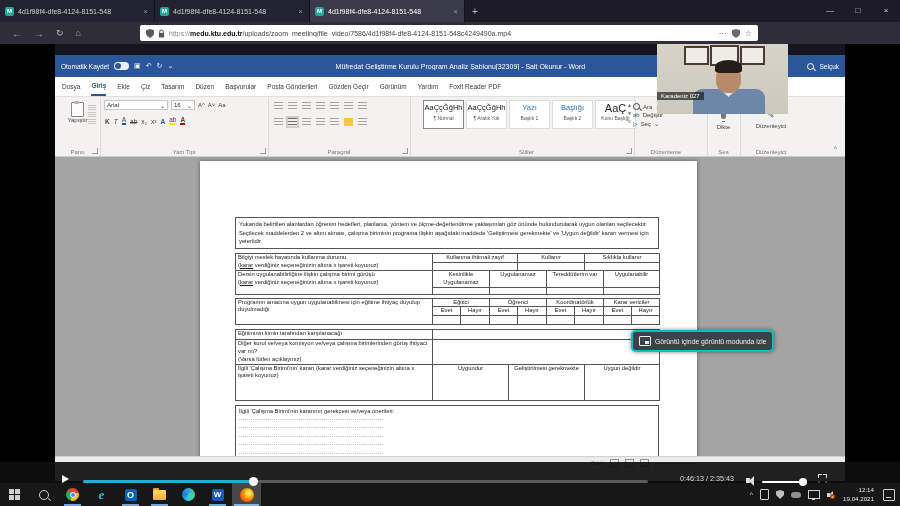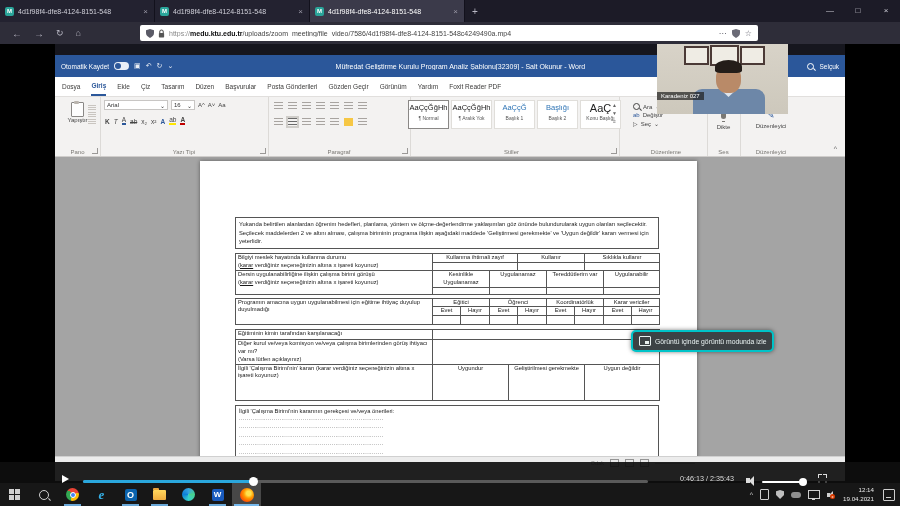--- a/index.html
+++ b/index.html
@@ -304,32 +304,32 @@
             <div class="icbox"></div>
             <div class="icbox"></div>
             <div class="icbox"></div>
             <div class="icbox" style="background:#f6c744;"></div>
             <div class="icbox"></div>
           </div>
           <div class="glabel">Paragraf</div>
           <div class="launch"></div>
         </div>
 
-        <div class="grp" style="left:349px;width:215px;">
+        <div class="grp" style="left:364px;width:215px;">
           <div style="position:absolute;left:4px;top:3px;display:flex;gap:2px;">
             <div class="stylecard sel">
                 <div class="samp">AaÇçĞğHh</div>
                 <div class="nm">¶ Normal</div>
               </div>
             <div class="stylecard">
                 <div class="samp">AaÇçĞğHh</div>
                 <div class="nm">¶ Aralık Yok</div>
               </div>
             <div class="stylecard">
-                <div class="samp blue">AaÇçĞ</div>
+                <div class="samp blue">Yazı</div>
                 <div class="nm">Başlık 1</div>
               </div>
             <div class="stylecard">
                 <div class="samp blue">Başlığı</div>
                 <div class="nm">Başlık 2</div>
               </div>
             <div class="stylecard">
                 <div class="samp" style="font-size:11px;">AaÇ</div>
                 <div class="nm">Konu Başlığı</div>
               </div>

